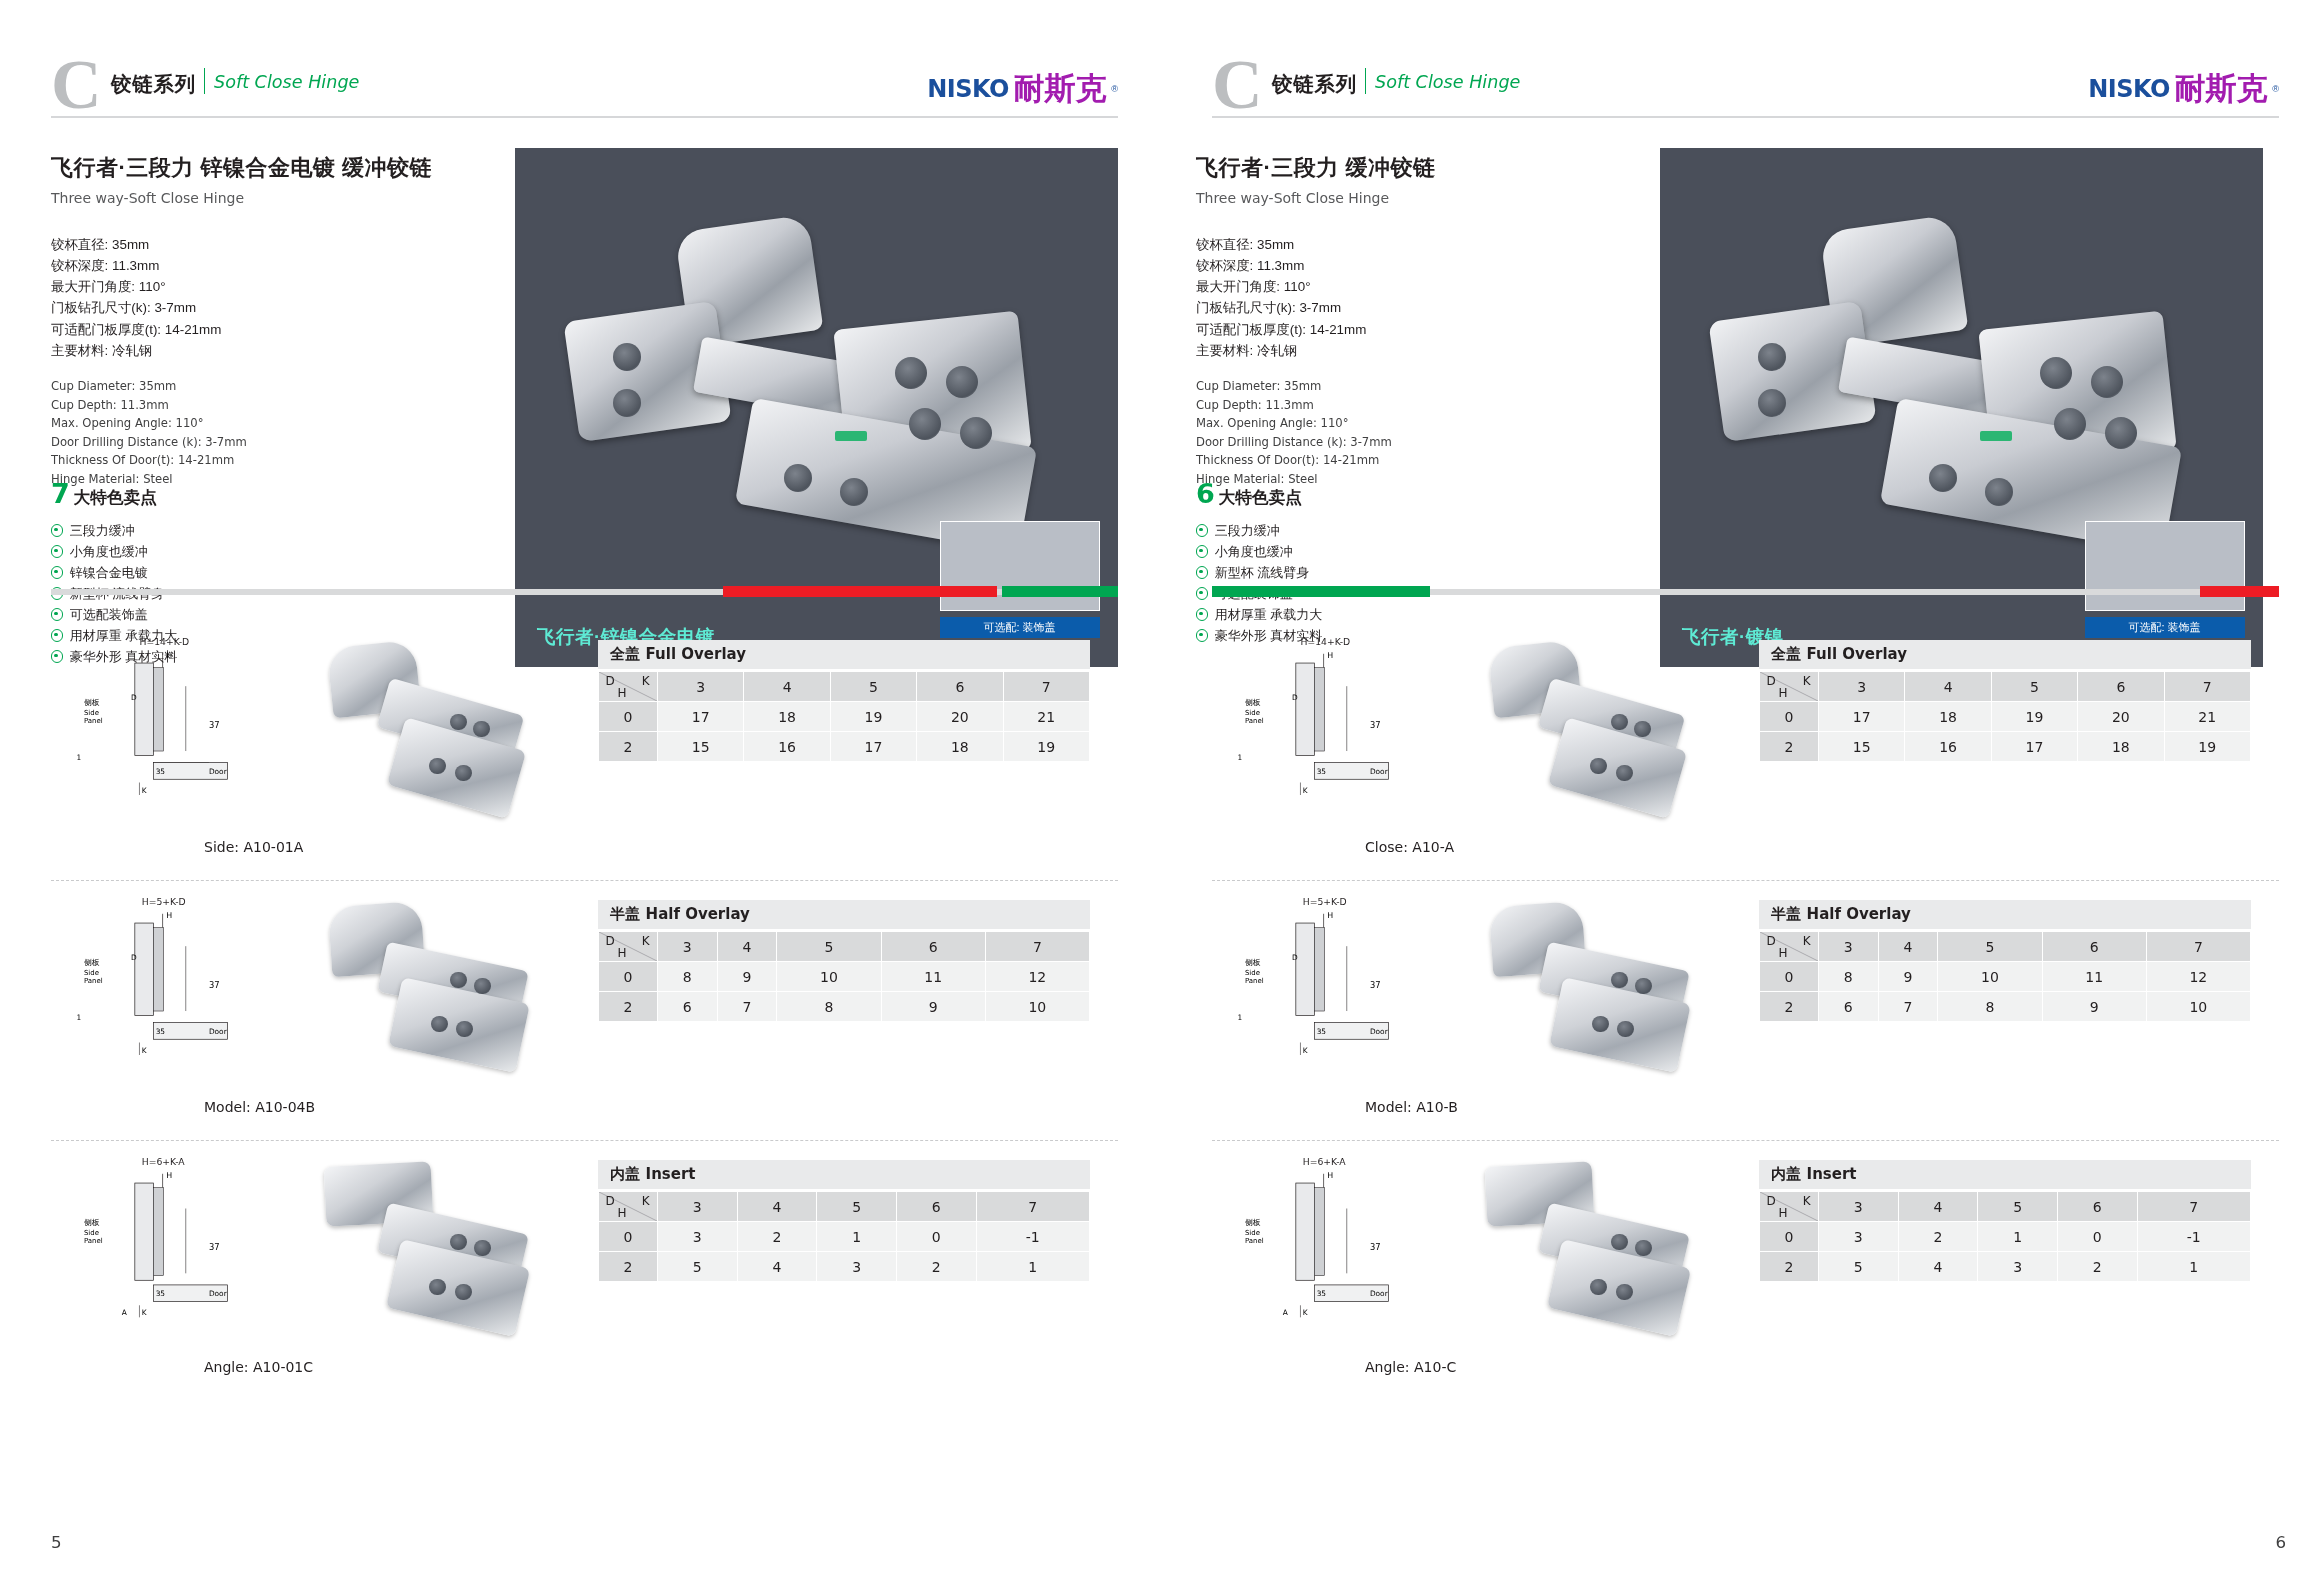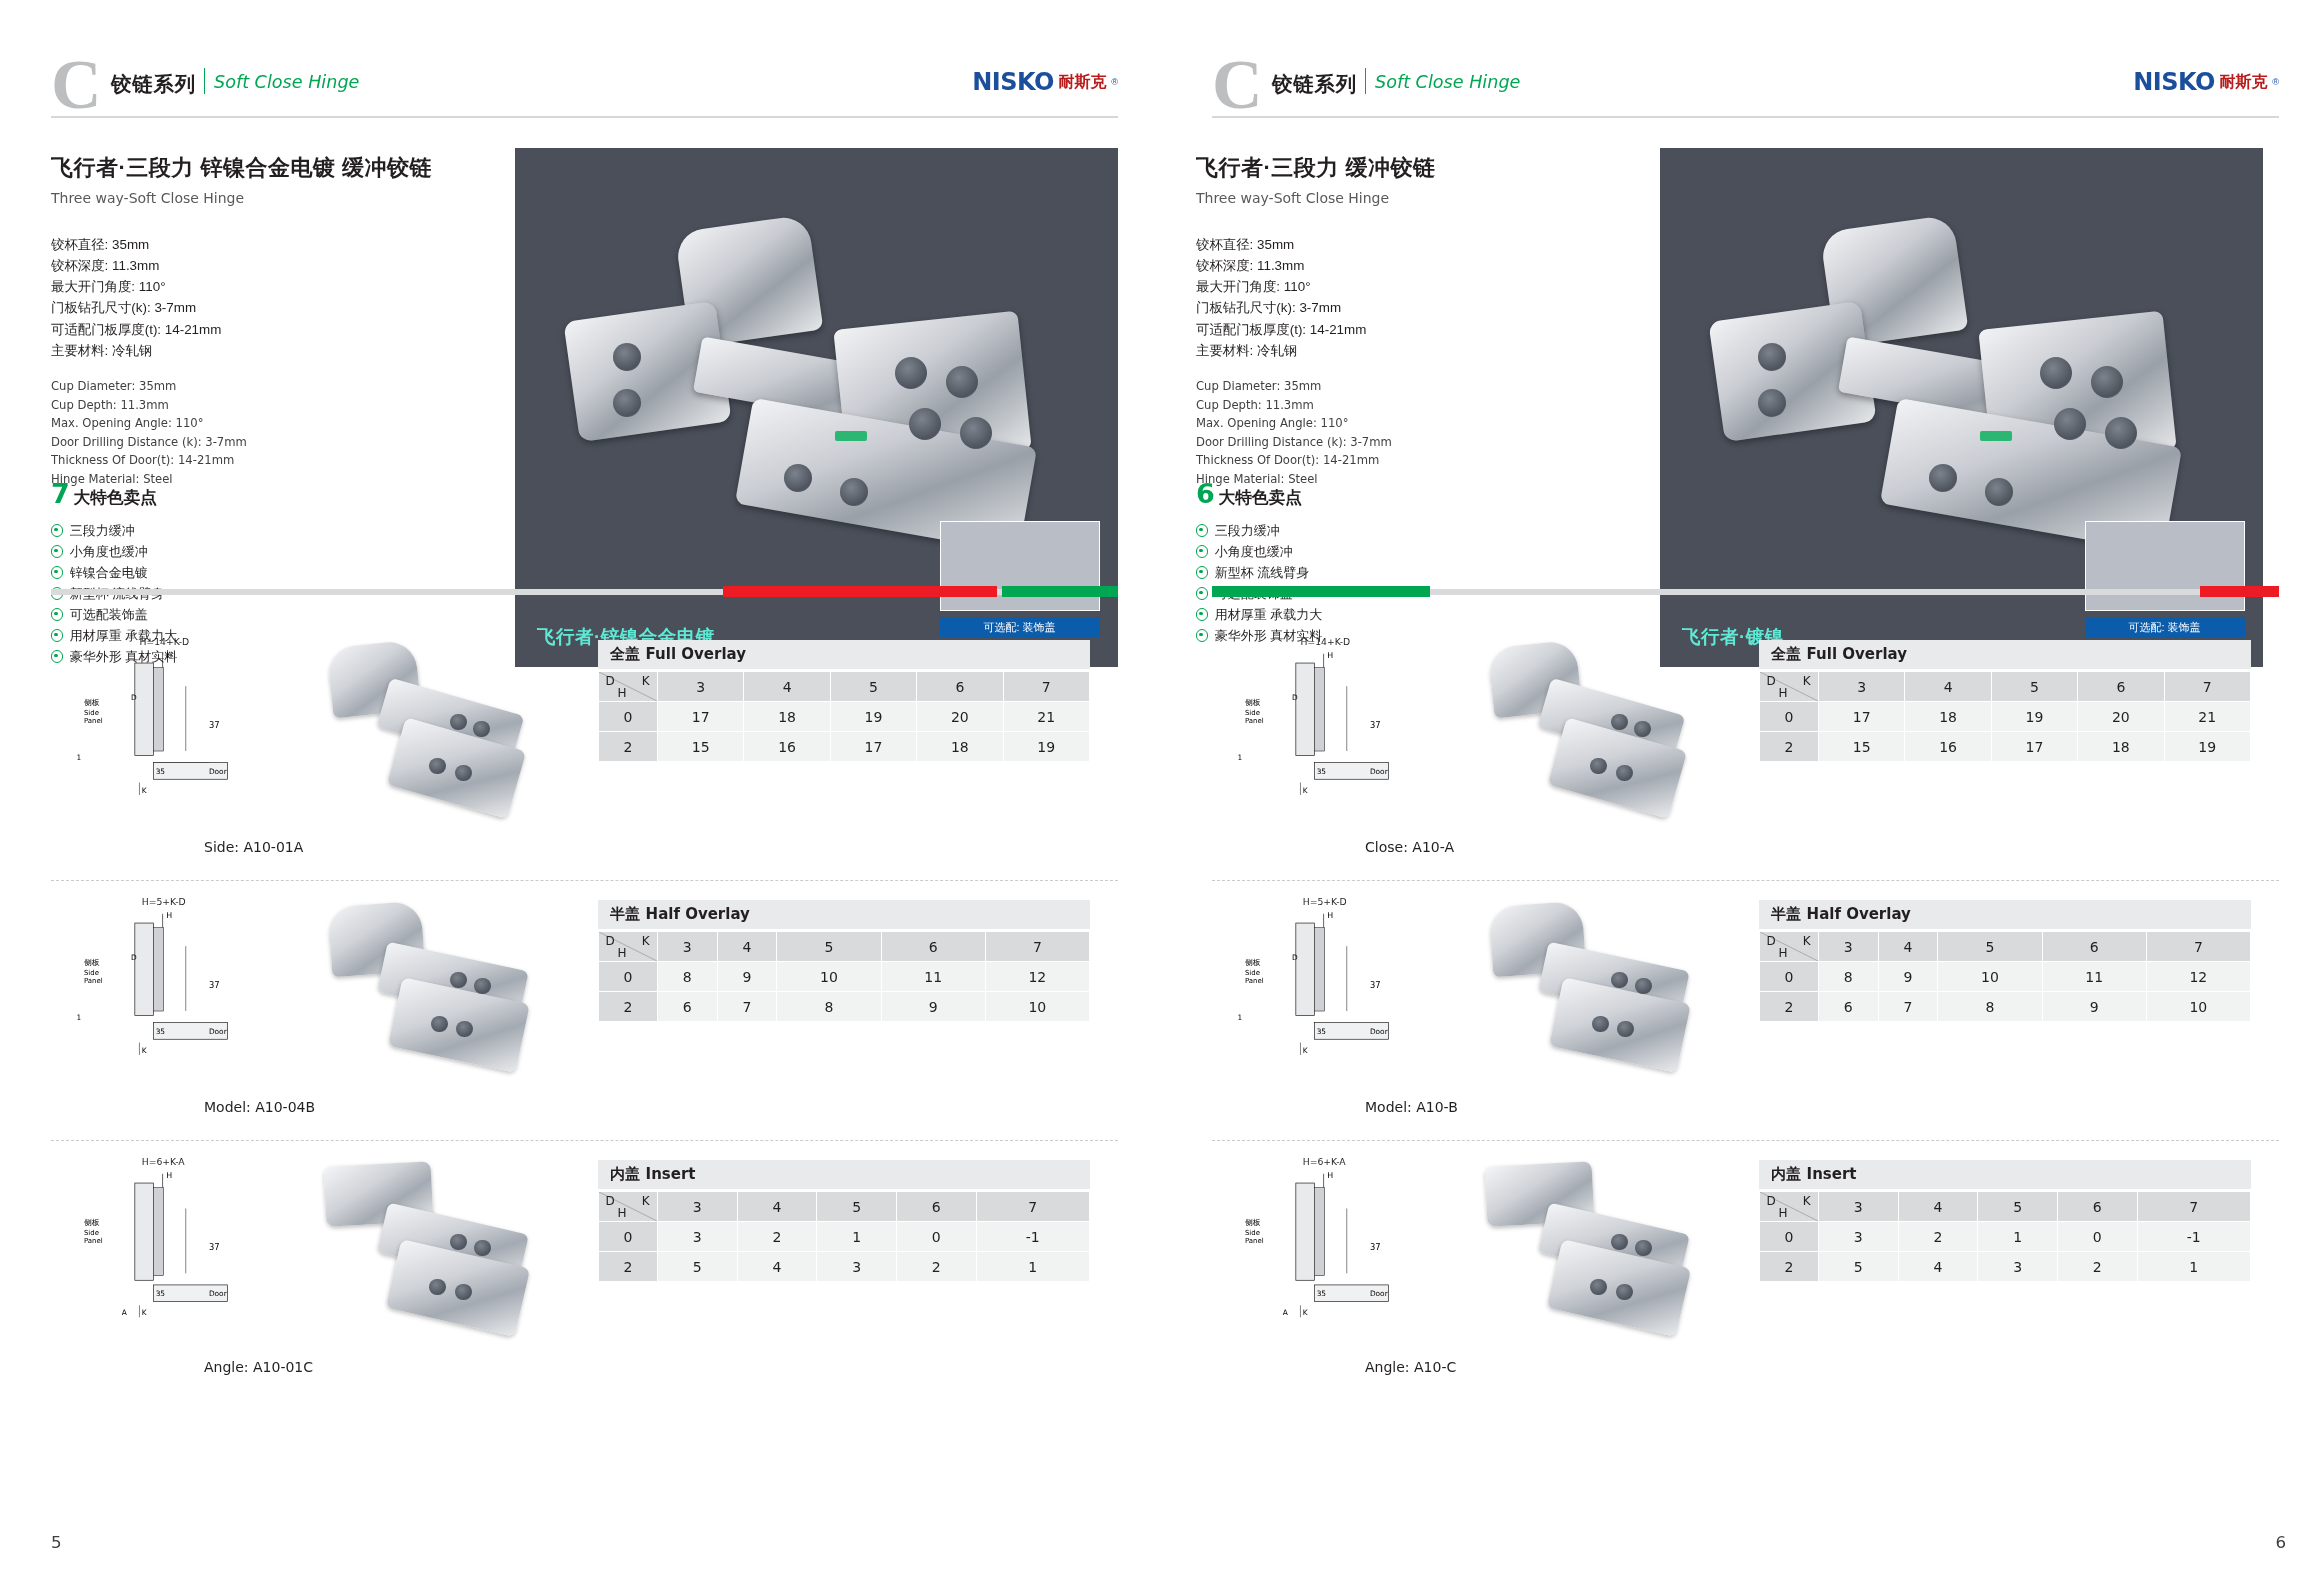--- a/index.html
+++ b/index.html
@@ -21,21 +21,21 @@
   .hdr-c{
     position:absolute;left:0;top:-4.6px;
     font-family:"Liberation Serif", serif;
     font-size:70px;line-height:60px;color:#bcbec0;font-weight:bold;
   }
   .hdr-cn{position:absolute;left:60px;top:10.2px;font-size:20.4px;font-weight:bold;letter-spacing:0.9px;color:#231f20;}
   .hdr-bar{position:absolute;left:153px;top:8.3px;width:1.4px;height:26px;background:#00a651;}
   .hdr-en{position:absolute;left:163px;top:12px;font-size:17.6px;color:#00a651;font-style:italic;font-family:"DejaVu Sans",sans-serif;}
   .hdr-logo{position:absolute;right:0;top:8.3px;display:flex;align-items:center;gap:4.6px;}
   .hdr-logo .mark{font-size:24px;font-weight:bold;letter-spacing:-0.5px;color:#1b4f9c;font-family:"DejaVu Sans",sans-serif;}
-  .hdr-logo .cn{font-size:16px;font-weight:bold;color:#b91c1c;}
+  .hdr-logo .cn{font-size:31px;font-weight:bold;color:#a21caf;}
   .hdr-logo .reg{font-size:9.3px;vertical-align:super;color:#1b4f9c;}
   .hdr-rule{position:absolute;left:51px;top:116px;width:1067px;height:1.9px;background:#d6d7d9;}
   .page.right .hdr-rule{left:46px;}
 
   
   .prod{position:absolute;top:153px;left:51px;width:1067px;height:413px;}
   .page.right .prod{left:30px;}
   .prod-title-cn{font-size:22px;font-weight:bold;letter-spacing:0.5px;}
   .prod-title-en{font-size:14px;color:#58595b;margin-top:6.5px;font-family:"DejaVu Sans",sans-serif;}
   .specs-cn{margin-top:28px;font-size:13.4px;line-height:21.3px;color:#231f20;}

